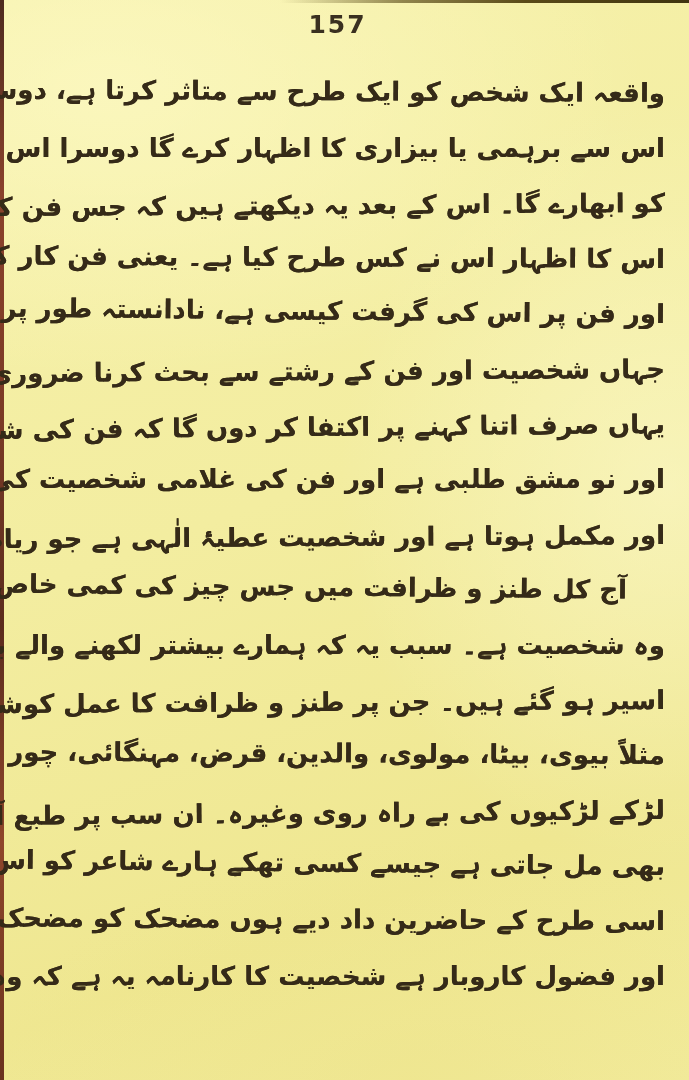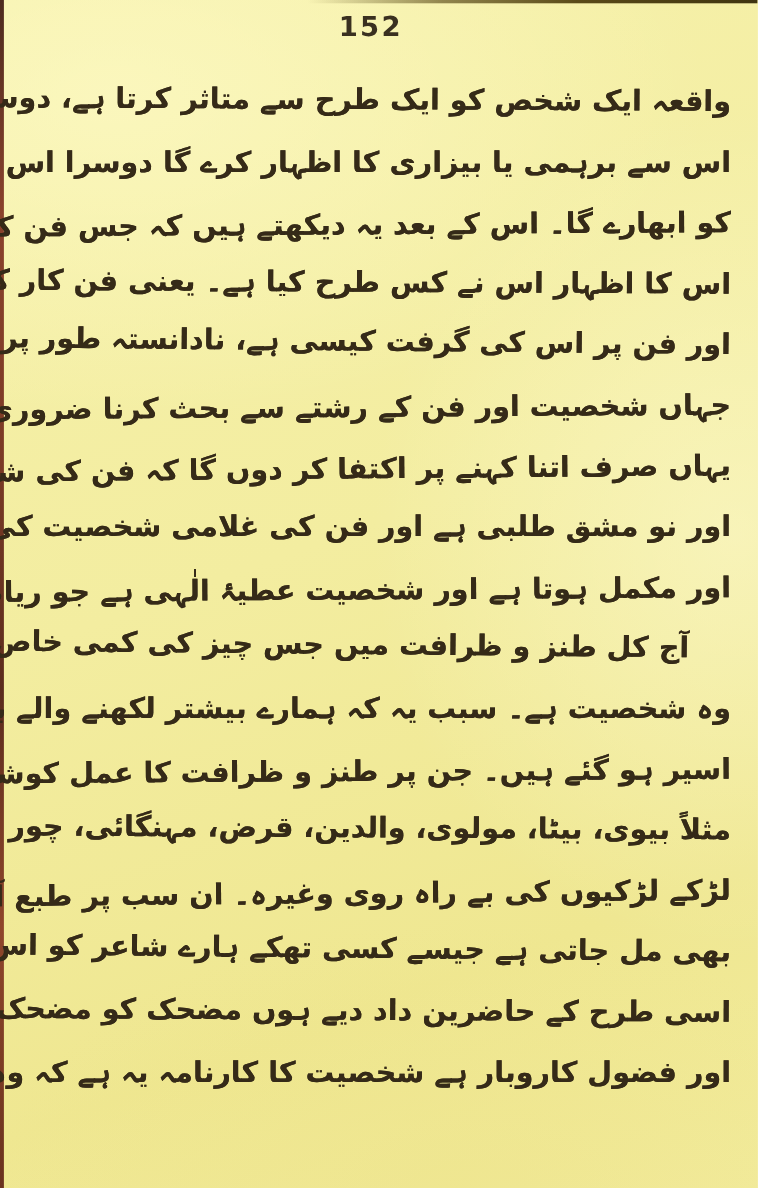--- a/index.html
+++ b/index.html
@@ -70,21 +70,21 @@
   .line:nth-child(7n){transform:rotate(-0.5deg);}
 </style>
 </head>
 <body>
 
 <div class="page">
 
   <div class="edge-left"></div>
   <div class="edge-top"></div>
 
-  <div class="page-number">152</div>
+  <div class="page-number">157</div>
 
   <div class="text-block">
     <div class="line">واقعہ ایک شخص کو ایک طرح سے متاثر کرتا ہے، دوسرے کو دوسری طرح، ایک</div>
     <div class="line">اس سے برہمی یا بیزاری کا اظہار کرے گا دوسرا اس کے مضحک یا تفریحی پہلو</div>
     <div class="line">کو ابھارے گا۔ اس کے بعد یہ دیکھتے ہیں کہ جس فن کار کا جیسا ردِ عمل ہوا ہے</div>
     <div class="line">اس کا اظہار اس نے کس طرح کیا ہے۔ یعنی فن کار کی شخصیت کس پایہ کی ہے</div>
     <div class="line">اور فن پر اس کی گرفت کیسی ہے، نادانستہ طور پر یہ بحث اس منزل پر آ گئی،</div>
     <div class="line">جہاں شخصیت اور فن کے رشتے سے بحث کرنا ضروری ہو جاتا ہے، لیکن</div>
     <div class="line">یہاں صرف اتنا کہنے پر اکتفا کر دوں گا کہ فن کی شخصیت سے جو اناتی،</div>
     <div class="line">اور نو مشق طلبی ہے اور فن کی غلامی شخصیت کی نامحکمی کی دلیل ہے، فن مکمل</div>

